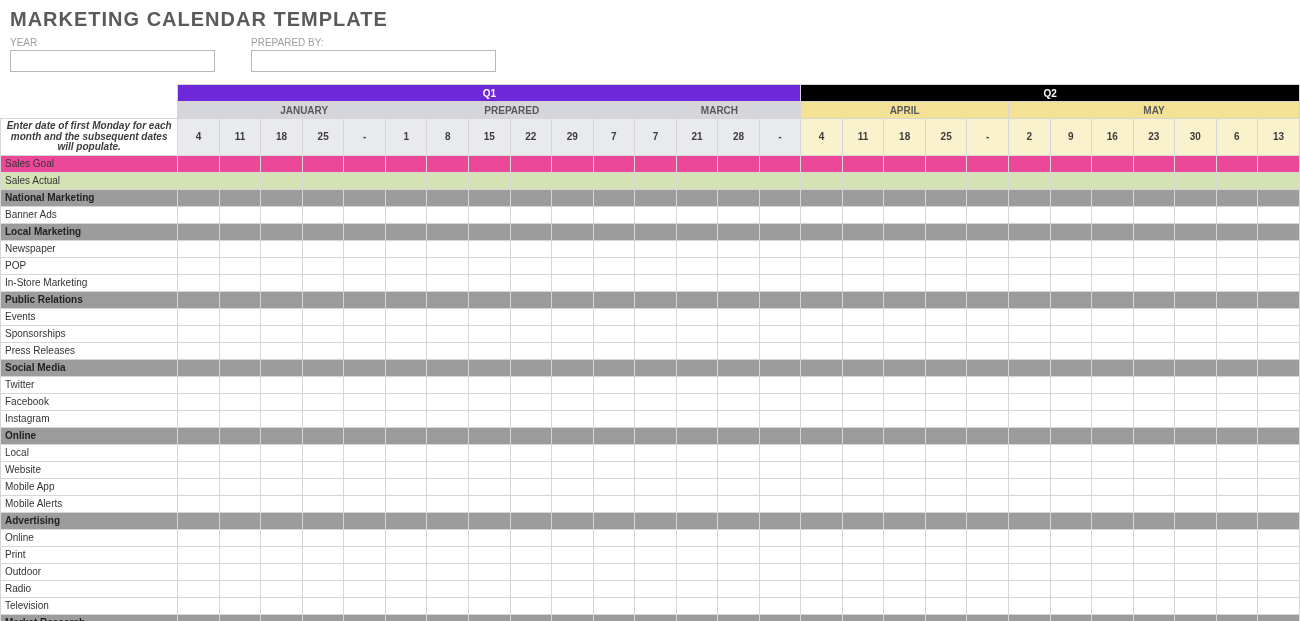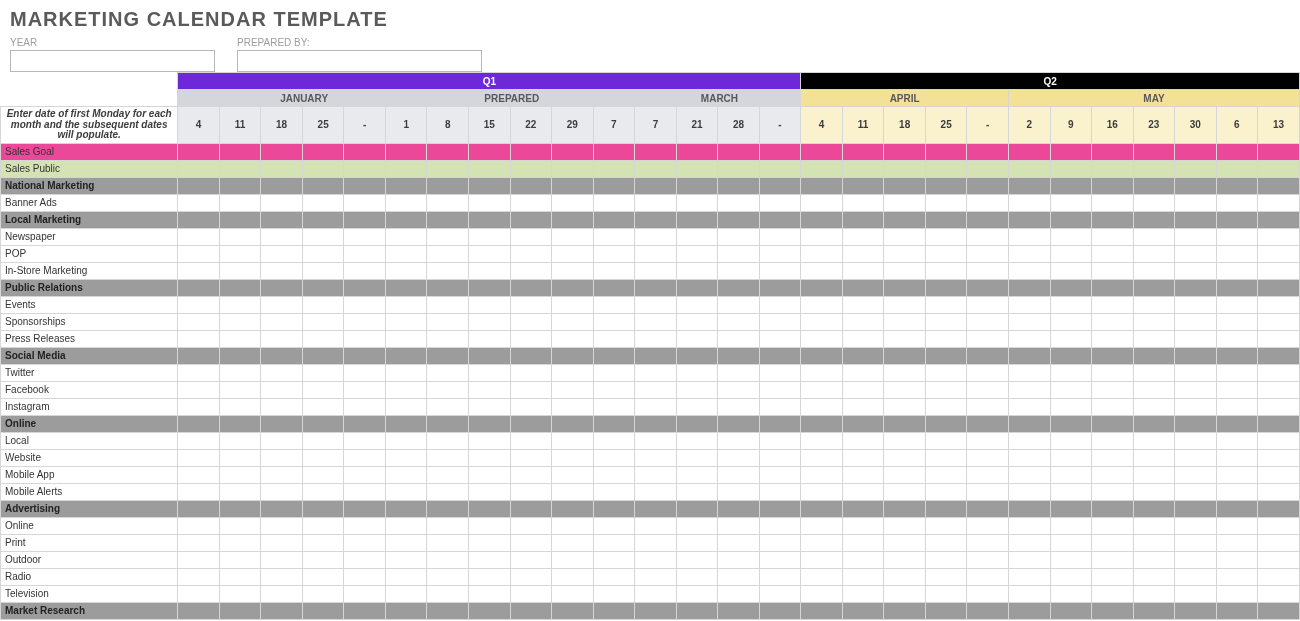--- a/index.html
+++ b/index.html
@@ -1,22 +1,22 @@
 <!DOCTYPE html>
 <html><head>
 <meta charset="utf-8">
 <style>
   * { box-sizing: border-box; margin: 0; padding: 0; }
   html, body { font-family: Arial, Helvetica, sans-serif; background:#fff; color:#333; }
   body { width:1300px; }
 
-  .header-area { padding:8px 10px 0 10px; }
+  .header-area { padding:8px 10px 12px 10px; }
   .title { font-size:20px; font-weight:700; letter-spacing:1px; color:#5a5a5a; }
 
-  .form-row { display:flex; gap:22px; margin-top:6px; }
+  .form-row { display:flex; gap:36px; margin-top:6px; }
   .form-group { display:flex; flex-direction:column; }
   .form-label { font-size:10px; color:#9d9d9d; margin-bottom:2px; }
   .form-input { border:1px solid #b8b8b8; background:#fff; height:22px; font-size:12px; padding:2px 4px; }
   .form-input.year { width:205px; }
   .form-input.prepared { width:245px; }
 
   table { border-collapse:collapse; width:100%; table-layout:fixed; }
   td, th { border:1px solid #d6d6d6; padding:0; height:17px; overflow:hidden; }
 
   .labelcol { width:175px; }
@@ -160,21 +160,21 @@
         <td></td>
         <td></td>
         <td></td>
         <td></td>
         <td></td>
         <td></td>
         <td></td>
         <td></td>
       </tr>
       <tr class="sales-actual">
-        <td class="row-label">Sales Public</td>
+        <td class="row-label">Sales Actual</td>
         <td></td>
         <td></td>
         <td></td>
         <td></td>
         <td></td>
         <td></td>
         <td></td>
         <td></td>
         <td></td>
         <td></td>

